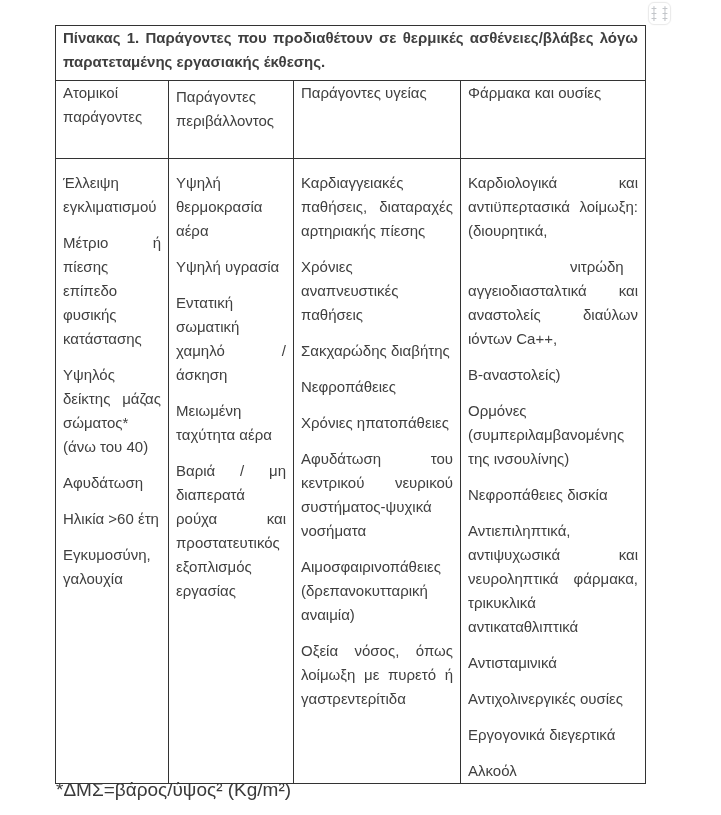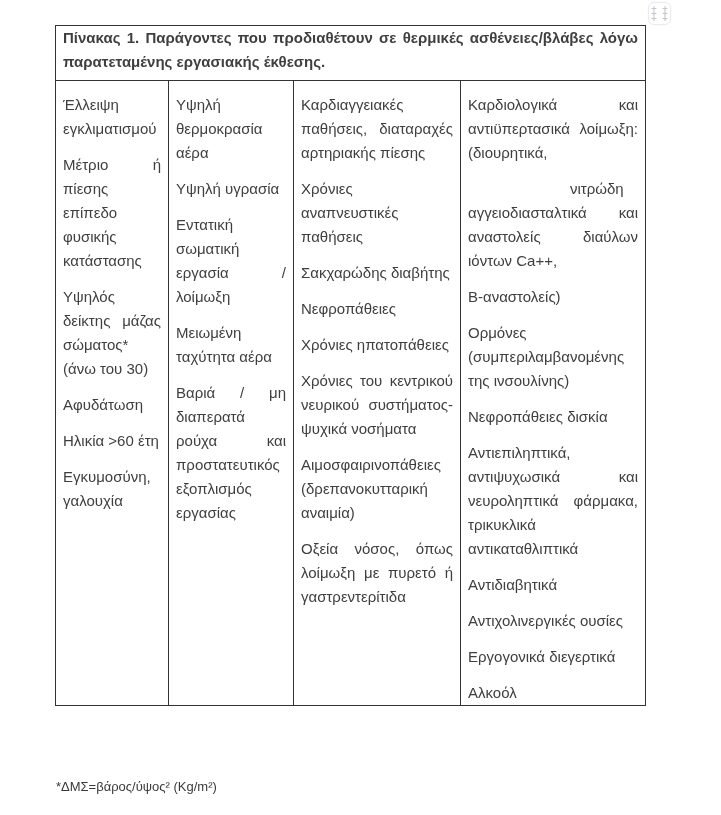--- a/index.html
+++ b/index.html
@@ -63,21 +63,21 @@
   p.item{
     margin:12px 0 0 0;
     text-align:justify;
     word-wrap:break-word;
     overflow-wrap:break-word;
   }
   p.item.tab-indent{text-indent:102px;}
   .hdr{word-wrap:break-word;}
   .footnote{
     position:absolute;left:56px;top:779px;
-    font-size:13px;color:#3a3a3a;
+    font-size:19px;color:#3a3a3a;
     font-family:"Liberation Sans","DejaVu Sans",sans-serif;
   }
 </style>
 </head>
 <body>
 
 <div class="page">
 
   <button class="widget-btn">
     <span class="dots-icon">+ +
@@ -89,54 +89,68 @@
     <colgroup>
       <col style="width:113px">
       <col style="width:125px">
       <col style="width:167px">
       <col style="width:185px">
     </colgroup>
     <tbody>
       <tr class="title-row">
         <td class="title-cell" colspan="4">Πίνακας 1. Παράγοντες που προδιαθέτουν σε θερμικές ασθένειες/βλάβες λόγω παρατεταμένης εργασιακής έκθεσης.</td>
       </tr>
+      <tr class="header-row">
+        <td class="header-cell">
+          <div class="hdr">Ατομικοί παράγοντες</div>
+        </td>
+        <td class="header-cell top">
+          <div class="hdr">Παράγοντες περιβάλλοντος</div>
+        </td>
+        <td class="header-cell">
+          <div class="hdr">Παράγοντες υγείας</div>
+        </td>
+        <td class="header-cell">
+          <div class="hdr">Φάρμακα και ουσίες</div>
+        </td>
+      </tr>
       <tr class="body-row">
         <td class="body-cell">
             <p class="item">Έλλειψη εγκλιματισμού</p>
             <p class="item">Μέτριο ή πίεσης επίπεδο φυσικής κατάστασης</p>
-            <p class="item">Υψηλός δείκτης μάζας σώματος* (άνω του 30)</p>
+            <p class="item">Υψηλός δείκτης μάζας σώματος* (άνω του 40)</p>
             <p class="item">Αφυδάτωση</p>
             <p class="item">Ηλικία &gt;60 έτη</p>
             <p class="item">Εγκυμοσύνη, γαλουχία</p>
           </td>
         <td class="body-cell">
             <p class="item">Υψηλή θερμοκρασία αέρα</p>
             <p class="item">Υψηλή υγρασία</p>
-            <p class="item">Εντατική σωματική εργασία / λοίμωξη</p>
+            <p class="item">Εντατική σωματική χαμηλό / άσκηση</p>
             <p class="item">Μειωμένη ταχύτητα αέρα</p>
             <p class="item">Βαριά / μη διαπερατά ρούχα και προστατευτικός εξοπλισμός εργασίας</p>
           </td>
         <td class="body-cell">
             <p class="item">Καρδιαγγειακές παθήσεις, διαταραχές αρτηριακής πίεσης</p>
             <p class="item">Χρόνιες αναπνευστικές παθήσεις</p>
             <p class="item">Σακχαρώδης διαβήτης</p>
             <p class="item">Νεφροπάθειες</p>
             <p class="item">Χρόνιες ηπατοπάθειες</p>
-            <p class="item">Χρόνιες του κεντρικού νευρικού συστήματος-ψυχικά νοσήματα</p>
+            <p class="item">Αφυδάτωση του κεντρικού νευρικού συστήματος-ψυχικά νοσήματα</p>
             <p class="item">Αιμοσφαιρινοπάθειες (δρεπανοκυτταρική αναιμία)</p>
             <p class="item">Οξεία νόσος, όπως λοίμωξη με πυρετό ή γαστρεντερίτιδα</p>
           </td>
         <td class="body-cell">
             <p class="item">Καρδιολογικά και αντιϋπερτασικά λοίμωξη: (διουρητικά,</p>
             <p class="item tab-indent">νιτρώδη αγγειοδιασταλτικά και αναστολείς διαύλων ιόντων Ca++,</p>
             <p class="item">Β-αναστολείς)</p>
             <p class="item">Ορμόνες (συμπεριλαμβανομένης της ινσουλίνης)</p>
             <p class="item">Νεφροπάθειες δισκία</p>
             <p class="item">Αντιεπιληπτικά, αντιψυχωσικά και νευροληπτικά φάρμακα, τρικυκλικά αντικαταθλιπτικά</p>
-            <p class="item">Αντιδιαβητικά</p>
+            <p class="item">Αντισταμινικά</p>
             <p class="item">Αντιχολινεργικές ουσίες</p>
             <p class="item">Εργογονικά διεγερτικά</p>
             <p class="item">Αλκοόλ</p>
           </td>
       </tr>
     </tbody>
   </table>
 
   <div class="footnote">*ΔΜΣ=βάρος/ύψος² (Kg/m²)</div>
 

